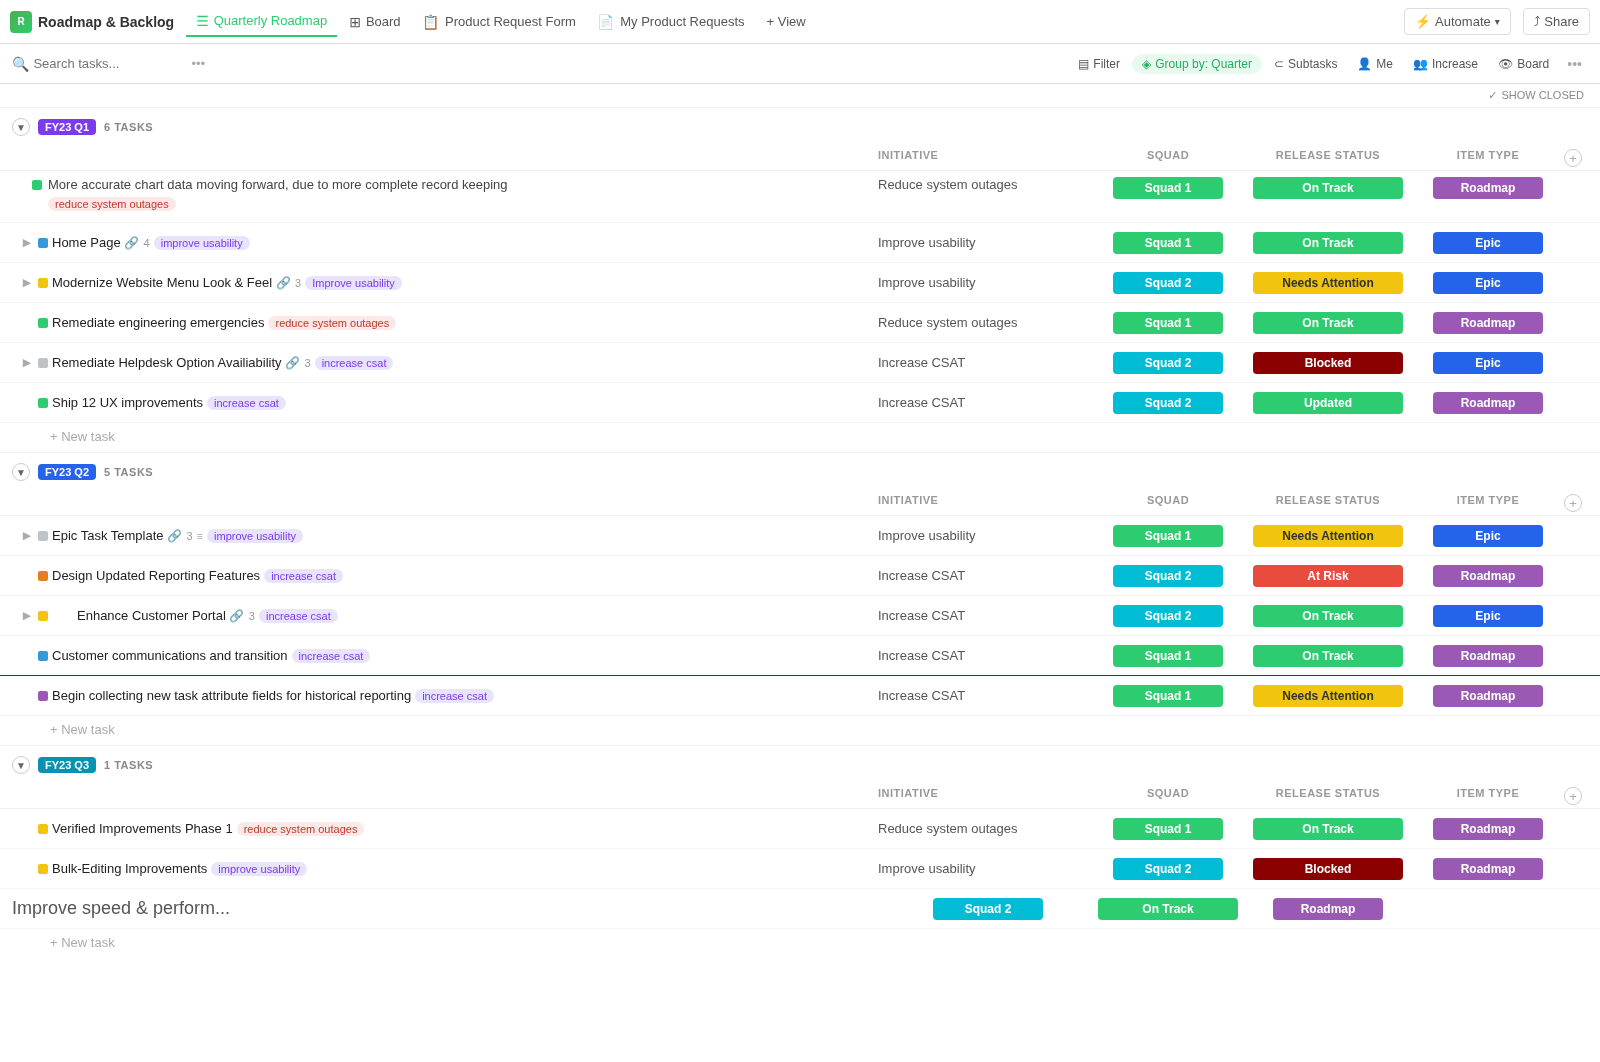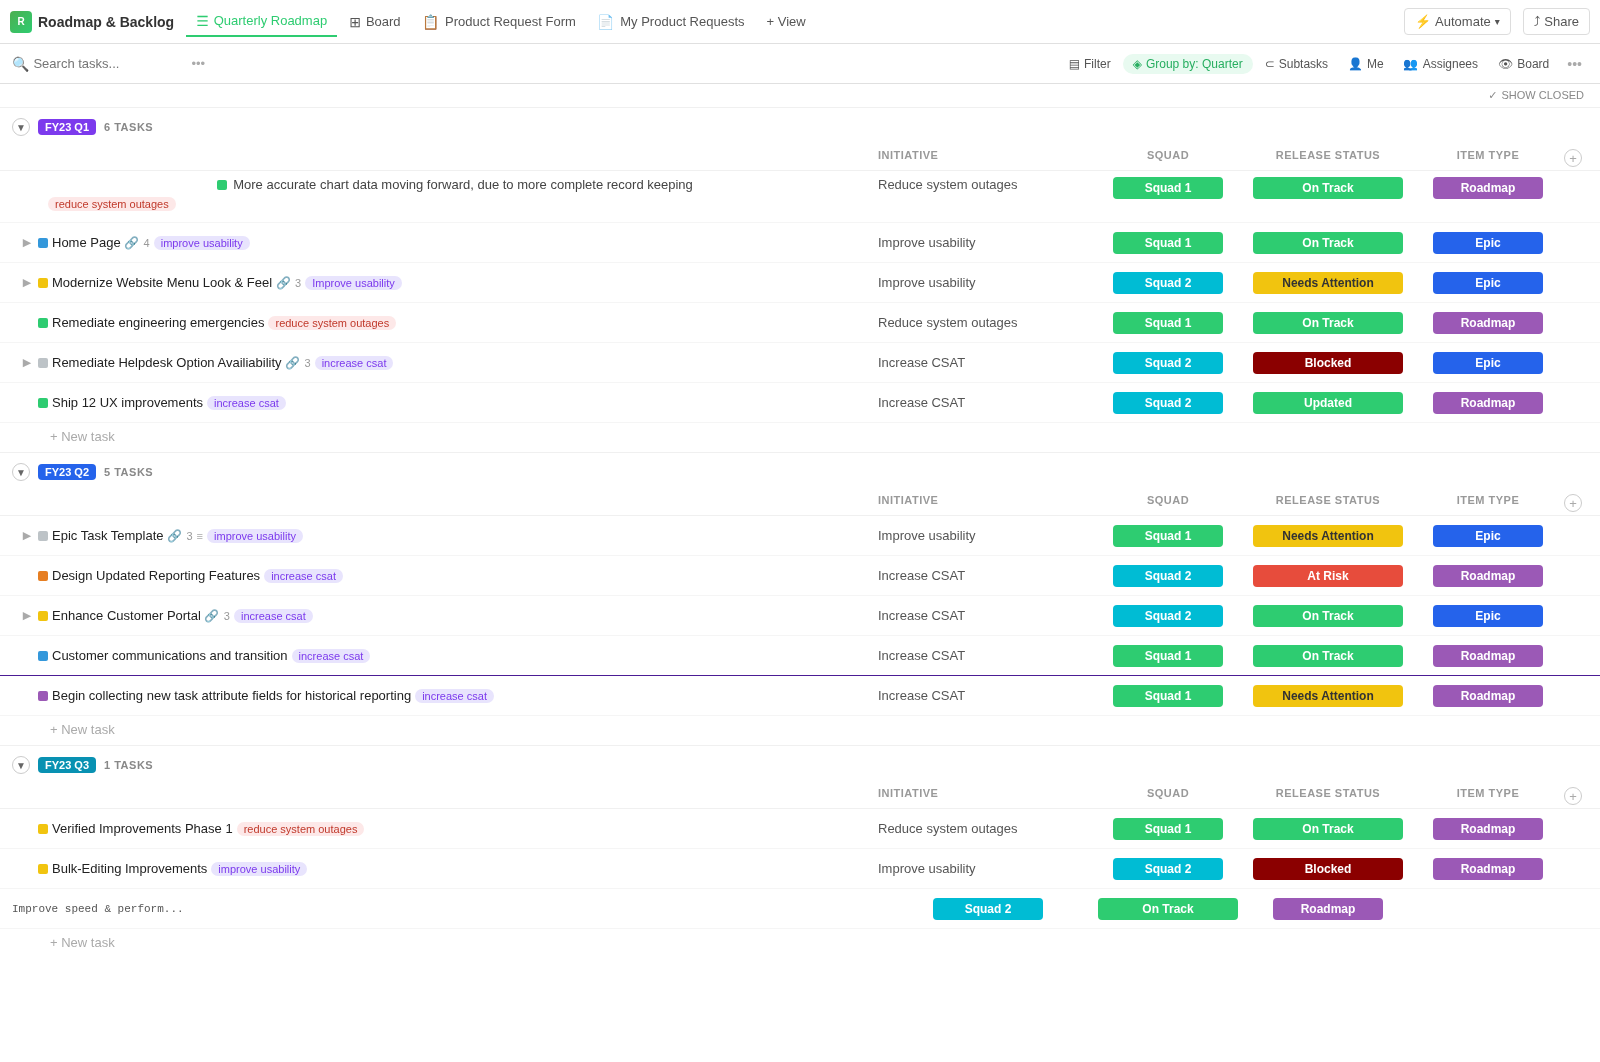--- a/index.html
+++ b/index.html
@@ -61,21 +61,21 @@
   <div style="display:flex;align-items:center;gap:4px;padding:4px 8px;border-radius:4px;cursor:pointer;font-size:12px;color:#555;">
     <span>⊂</span>
     <span>Subtasks</span>
   </div>
   <div style="display:flex;align-items:center;gap:4px;padding:4px 8px;border-radius:4px;cursor:pointer;font-size:12px;color:#555;">
     <span>👤</span>
     <span>Me</span>
   </div>
   <div style="display:flex;align-items:center;gap:4px;padding:4px 8px;border-radius:4px;cursor:pointer;font-size:12px;color:#555;">
     <span>👥</span>
-    <span>Assignees</span>
+    <span>Increase</span>
   </div>
   <div style="display:flex;align-items:center;gap:4px;padding:4px 8px;border-radius:4px;cursor:pointer;font-size:12px;color:#555;">
     <span>👁</span>
     <span>Board</span>
   </div>
   <div style="color:#aaa;cursor:pointer;padding:4px 6px;font-size:14px;">•••</div>
 </div>
 
 <div style="display:flex;justify-content:flex-end;padding:5px 16px;font-size:11px;color:#888;border-bottom:1px solid #f0f0f0;cursor:pointer;">
   <span style="margin-right:4px;">✓</span>
@@ -97,21 +97,21 @@
       <div style="font-size:11px;color:#999;font-weight:600;letter-spacing:0.5px;text-align:center;">SQUAD</div>
       <div style="font-size:11px;color:#999;font-weight:600;letter-spacing:0.5px;text-align:center;">RELEASE STATUS</div>
       <div style="font-size:11px;color:#999;font-weight:600;letter-spacing:0.5px;text-align:center;">ITEM TYPE</div>
       <div style="display:flex;align-items:center;justify-content:center;cursor:pointer;">
           <span style="width:18px;height:18px;border-radius:50%;border:1px solid #ccc;display:flex;align-items:center;justify-content:center;font-size:13px;color:#aaa;">+</span>
         </div>
     </div>
 
     <div style="display:grid;grid-template-columns:1fr 220px 140px 180px 140px 30px;padding:6px 12px;border-bottom:1px solid #f5f5f5;align-items:start;min-height:52px;">
       <div style="display:flex;flex-direction:column;gap:4px;padding-left:20px;">
-        <div style="display:flex;align-items:center;gap:6px;justify-content:center;">
+        <div style="display:flex;align-items:center;gap:6px;">
           <div style="width:10px;height:10px;border-radius:2px;background:#2ecc71;flex-shrink:0;"></div>
           <span style="font-size:13px;color:#444;">More accurate chart data moving forward, due to more complete record keeping</span>
         </div>
         <div style="padding-left:16px;">
           <span style="background:#fde8e8;color:#c0392b;border-radius:10px;padding:1px 7px;font-size:11px;cursor:pointer;">reduce system outages</span>
         </div>
       </div>
       <div style="font-size:13px;color:#555;">Reduce system outages</div>
       <div style="display:flex;justify-content:center;">
         <div style="background:#2ecc71;color:white;border-radius:4px;padding:4px 0;font-size:12px;font-weight:600;text-align:center;width:110px;cursor:pointer;">Squad 1</div>
@@ -292,21 +292,21 @@
       <div style="display:flex;justify-content:center;">
           <div style="background:#9b59b6;color:white;border-radius:4px;padding:4px 0;font-size:12px;font-weight:600;text-align:center;width:110px;cursor:pointer;">Roadmap</div>
         </div>
       <div></div>
     </div>
 
     <div style="display:grid;grid-template-columns:1fr 220px 140px 180px 140px 30px;padding:6px 12px;border-bottom:1px solid #f5f5f5;align-items:center;min-height:40px;">
       <div style="display:flex;align-items:center;gap:4px;padding-left:8px;">
         <span style="width:14px;height:14px;display:flex;align-items:center;justify-content:center;cursor:pointer;color:#aaa;font-size:11px;">▶</span>
         <div style="width:10px;height:10px;border-radius:2px;background:#f1c40f;flex-shrink:0;"></div>
-        <span style="font-size:13px;color:#222;">Enhance Customer Portal</span>
+        <span style="font-size:13px;color:#222;margin-left:25px;">Enhance Customer Portal</span>
         <span style="font-size:12px;color:#aaa;">🔗</span>
         <span style="font-size:11px;color:#999;">3</span>
         <span style="background:#e8e4fd;color:#7c3aed;border-radius:10px;padding:1px 7px;font-size:11px;cursor:pointer;">increase csat</span>
       </div>
       <div style="font-size:13px;color:#555;">Increase CSAT</div>
       <div style="display:flex;justify-content:center;">
           <div style="background:#00bcd4;color:white;border-radius:4px;padding:4px 0;font-size:12px;font-weight:600;text-align:center;width:110px;cursor:pointer;">Squad 2</div>
         </div>
       <div style="display:flex;justify-content:center;">
           <div style="background:#2ecc71;color:white;border-radius:4px;padding:4px 0;font-size:12px;font-weight:600;text-align:center;width:150px;cursor:pointer;">On Track</div>
@@ -412,21 +412,21 @@
       <div style="display:flex;justify-content:center;">
           <div style="background:#8b0000;color:white;border-radius:4px;padding:4px 0;font-size:12px;font-weight:600;text-align:center;width:150px;cursor:pointer;">Blocked</div>
         </div>
       <div style="display:flex;justify-content:center;">
           <div style="background:#9b59b6;color:white;border-radius:4px;padding:4px 0;font-size:12px;font-weight:600;text-align:center;width:110px;cursor:pointer;">Roadmap</div>
         </div>
       <div></div>
     </div>
 
     <div style="display:grid;grid-template-columns:1fr 220px 140px 180px 140px 30px;padding:6px 12px;border-bottom:1px solid #f5f5f5;align-items:center;min-height:40px;">
-      <div style="font-size:11px;color:#555;font-family:Liberation Mono, monospace;">Improve speed &amp; perform...</div>
+      <div style="font-size:18px;color:#555;">Improve speed &amp; perform...</div>
       <div style="display:flex;justify-content:center;">
           <div style="background:#00bcd4;color:white;border-radius:4px;padding:4px 0;font-size:12px;font-weight:600;text-align:center;width:110px;cursor:pointer;">Squad 2</div>
         </div>
       <div style="display:flex;justify-content:center;">
           <div style="background:#2ecc71;color:white;border-radius:4px;padding:4px 0;font-size:12px;font-weight:600;text-align:center;width:150px;cursor:pointer;">On Track</div>
         </div>
       <div style="display:flex;justify-content:center;">
           <div style="background:#9b59b6;color:white;border-radius:4px;padding:4px 0;font-size:12px;font-weight:600;text-align:center;width:110px;cursor:pointer;">Roadmap</div>
         </div>
       <div></div>

